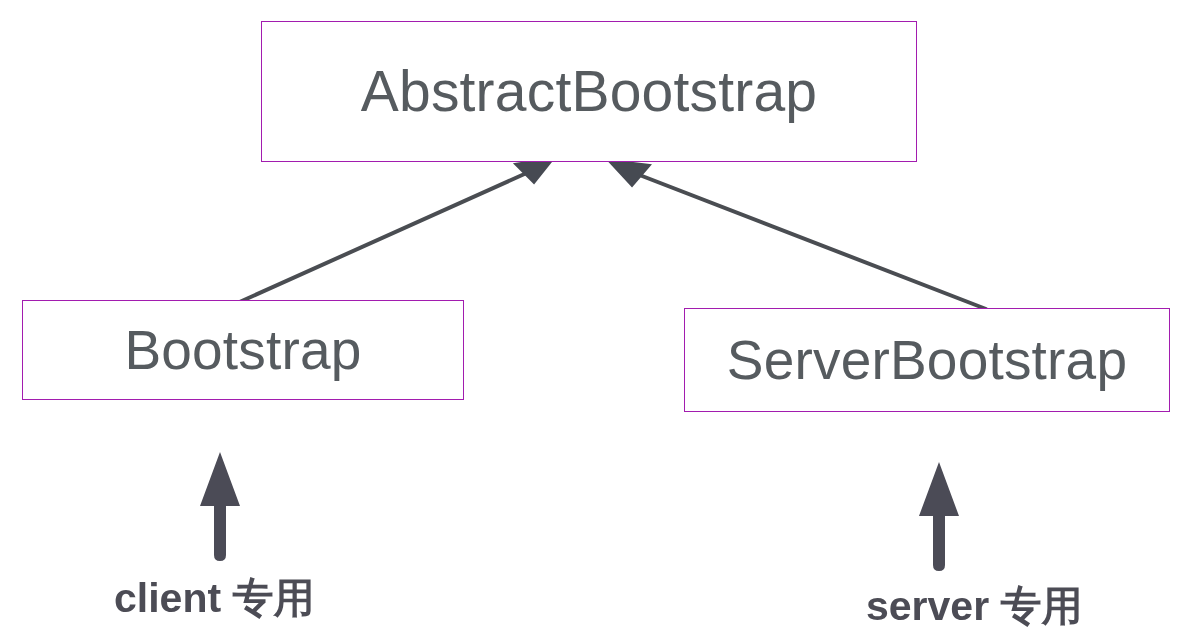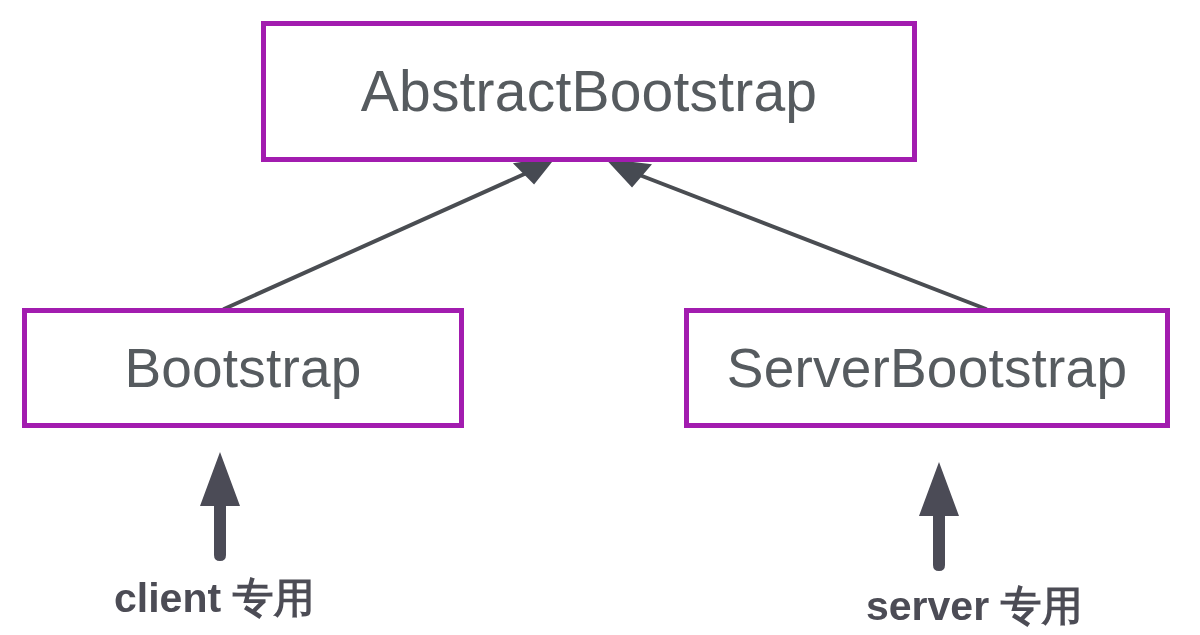--- a/index.html
+++ b/index.html
@@ -21,21 +21,21 @@
     position: absolute;
     left: 0;
     top: 0;
     width: 1200px;
     height: 635px;
   }
   .class-box {
     position: absolute;
     box-sizing: border-box;
     background: #ffffff;
-    border: 5px solid #a21caf;
+    border: 1px solid #a21caf;
     display: flex;
     align-items: center;
     justify-content: center;
     z-index: 3;
   }
   .class-box .class-name {
     color: #565b5f;
     font-weight: 300;
     letter-spacing: 0.2px;
     white-space: nowrap;
@@ -45,32 +45,32 @@
     left: 261px;
     top: 21px;
     width: 656px;
     height: 141px;
   }
   #box-abstract .class-name {
     font-size: 57px;
   }
   #box-bootstrap {
     left: 22px;
-    top: 308px;
+    top: 300px;
     width: 442px;
-    height: 120px;
+    height: 100px;
   }
   #box-bootstrap .class-name {
     font-size: 55px;
   }
   #box-serverbootstrap {
     left: 684px;
     top: 308px;
     width: 486px;
-    height: 120px;
+    height: 104px;
   }
   #box-serverbootstrap .class-name {
     font-size: 55px;
   }
   .note {
     position: absolute;
     color: #4c4c55;
     font-size: 41px;
     font-weight: 700;
     white-space: nowrap;

